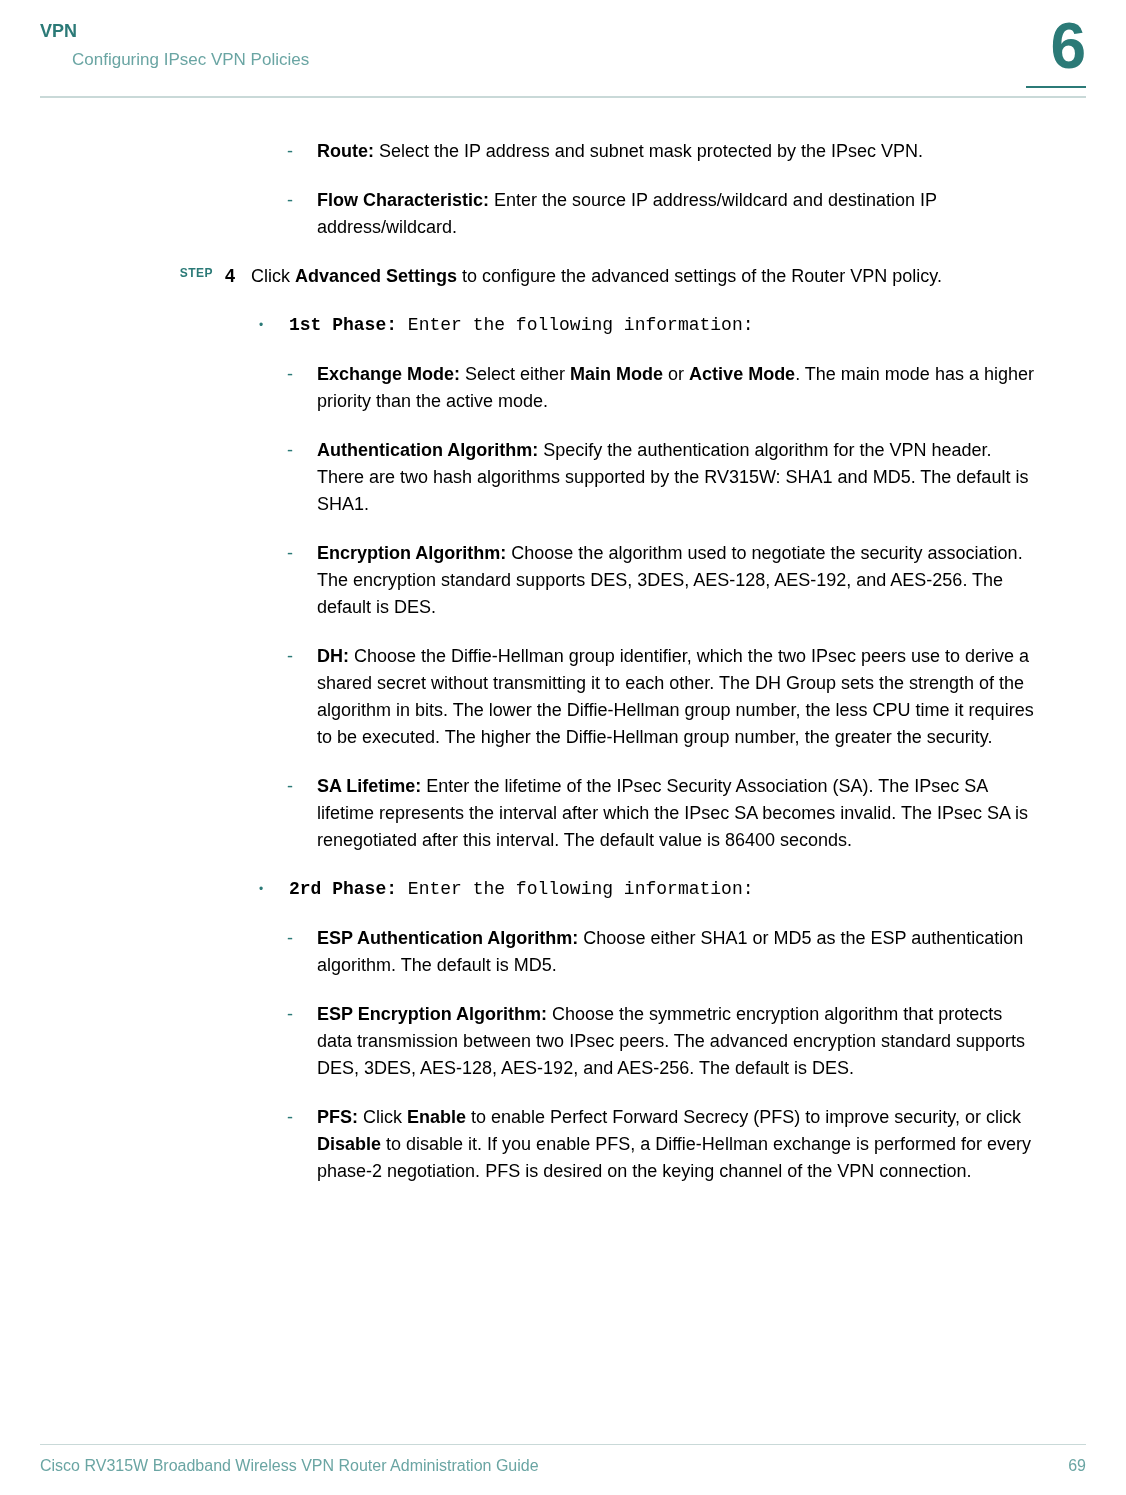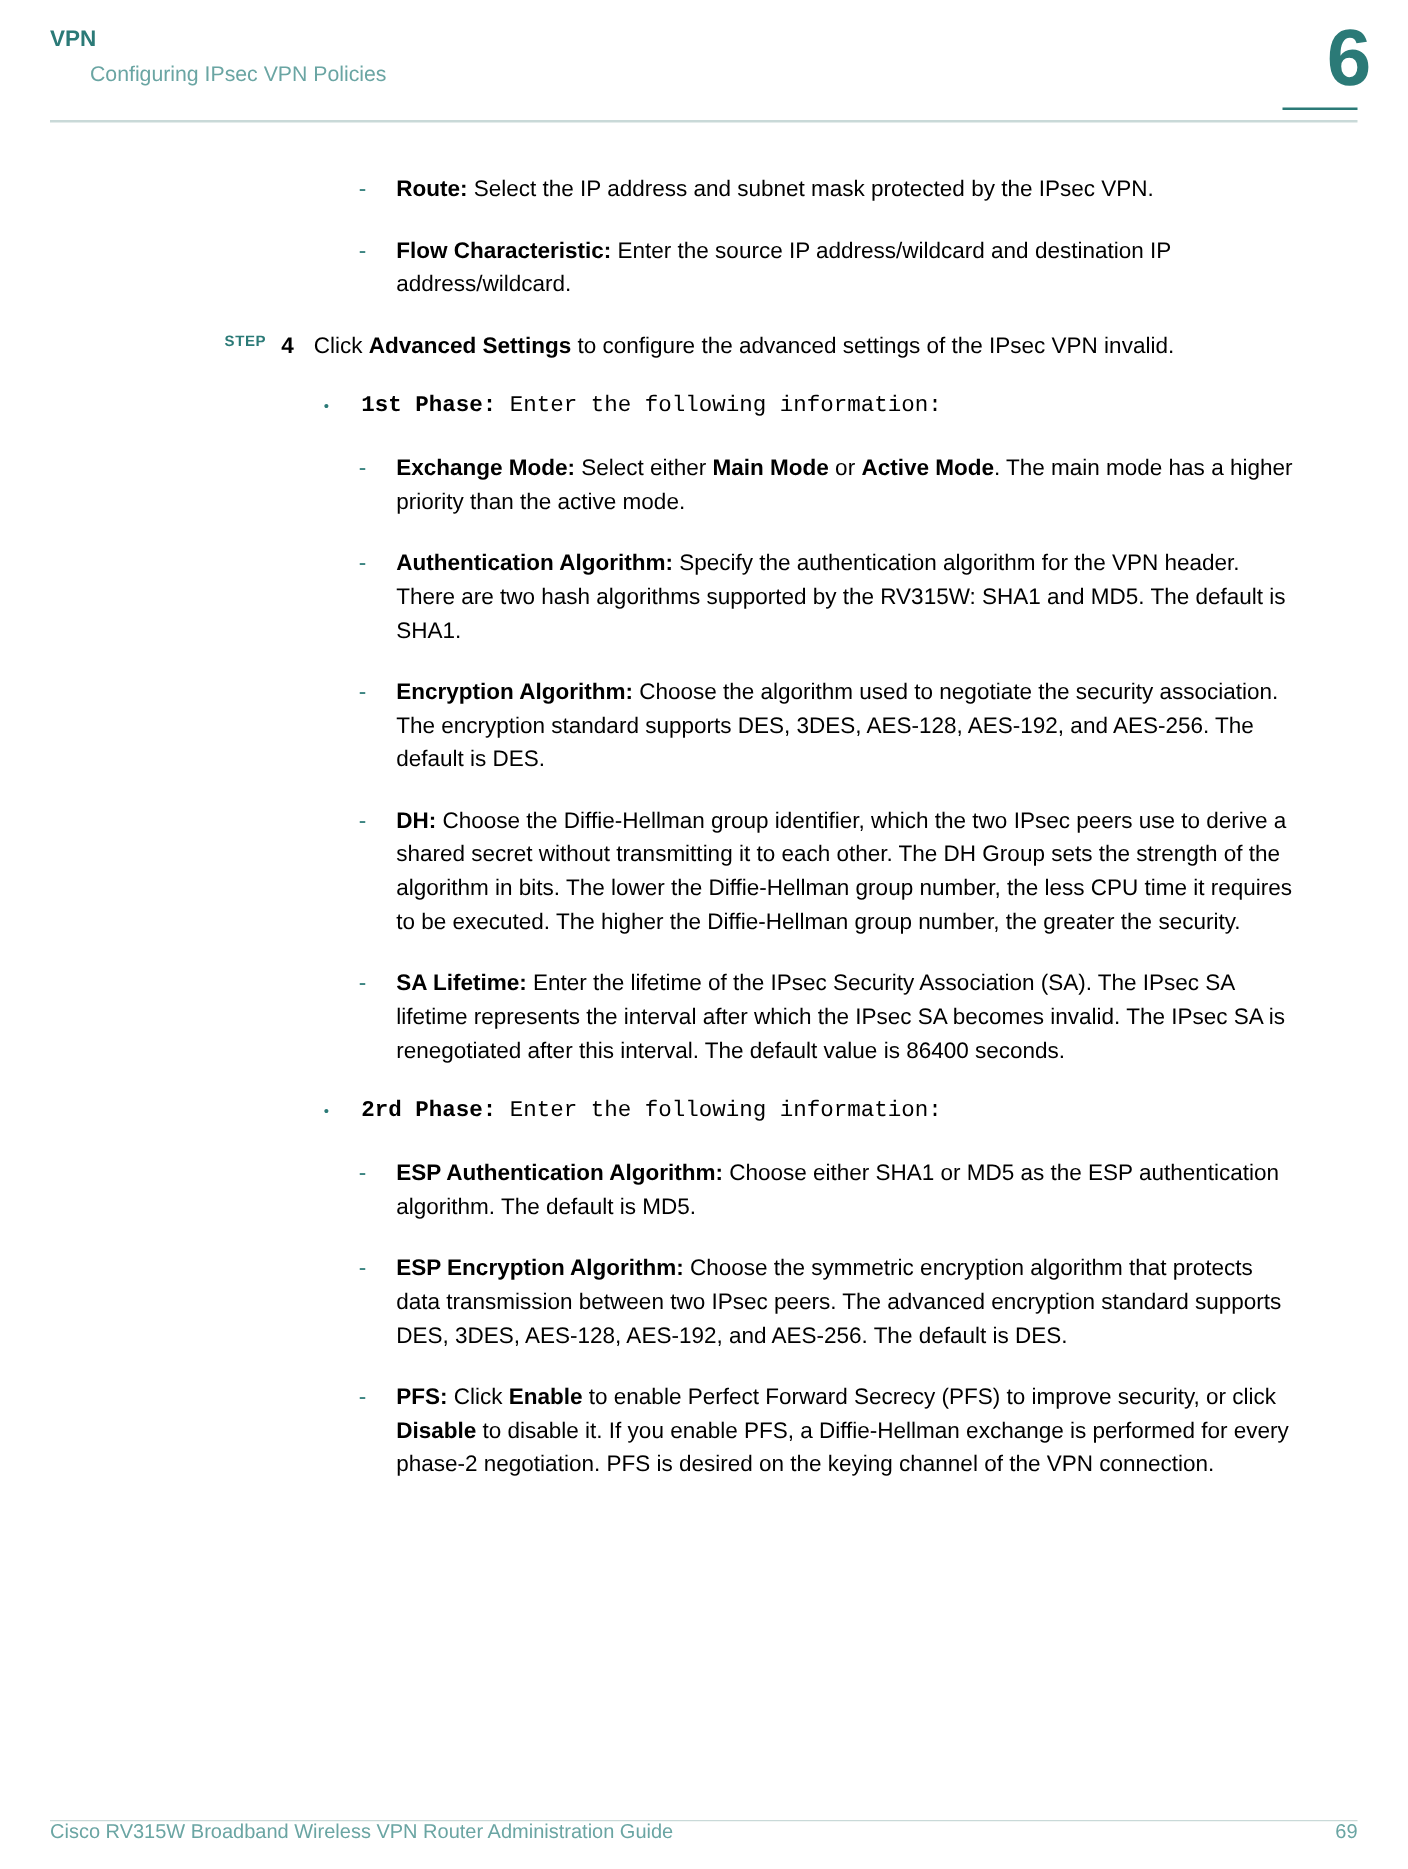--- a/index.html
+++ b/index.html
@@ -9,21 +9,21 @@
     }
     body {
       font-family: Arial, Helvetica, sans-serif;
       width: 1126px;
       height: 1495px;
       background: #ffffff;
       position: relative;
       color: #000;
     }
     .header {
-      padding: 18px 29px 0 40px;
+      padding: 18px 40px 0 40px;
       display: flex;
       justify-content: space-between;
       align-items: flex-start;
     }
     .header-left {
       line-height: 1.5;
     }
     .header-title {
       color: #2b7a77;
       font-weight: bold;
@@ -135,21 +135,21 @@
       font-weight: bold;
     }
     .footer {
       position: absolute;
       bottom: 20px;
       left: 40px;
       right: 40px;
       display: flex;
       justify-content: space-between;
       border-top: 1px solid #c9d9d8;
-      padding-top: 0;
+      padding-top: 12px;
       color: #6aa5a3;
       font-size: 16px;
       text-align: center;
     }
     .top-sub-indent {
       margin-left: 52px;
     }
   </style>
 </head>
 <body>
@@ -174,21 +174,21 @@
       <div class="sub-item top-sub-indent">
         <span class="sub-dash">-</span>
         <span class="sub-text"><span class="bold">Flow Characteristic:</span><span> Enter the source IP address/wildcard and destination IP address/wildcard.</span></span>
       </div>
     </div>
 
   <div class="step-row">
     <span class="step-label">STEP</span>
     <span class="step-num">4</span>
     <span class="step-text">
-      <span>Click </span><span class="bold">Advanced Settings</span><span> to configure the advanced settings of the IPsec VPN invalid.</span>
+      <span>Click </span><span class="bold">Advanced Settings</span><span> to configure the advanced settings of the Router VPN policy.</span>
     </span>
   </div>
 
   <div class="bullet-row">
     <span class="bullet-dot">•</span>
     <span class="bullet-text">
       <span class="bold">1st Phase:</span><span> Enter the following information:</span>
     </span>
   </div>
 

